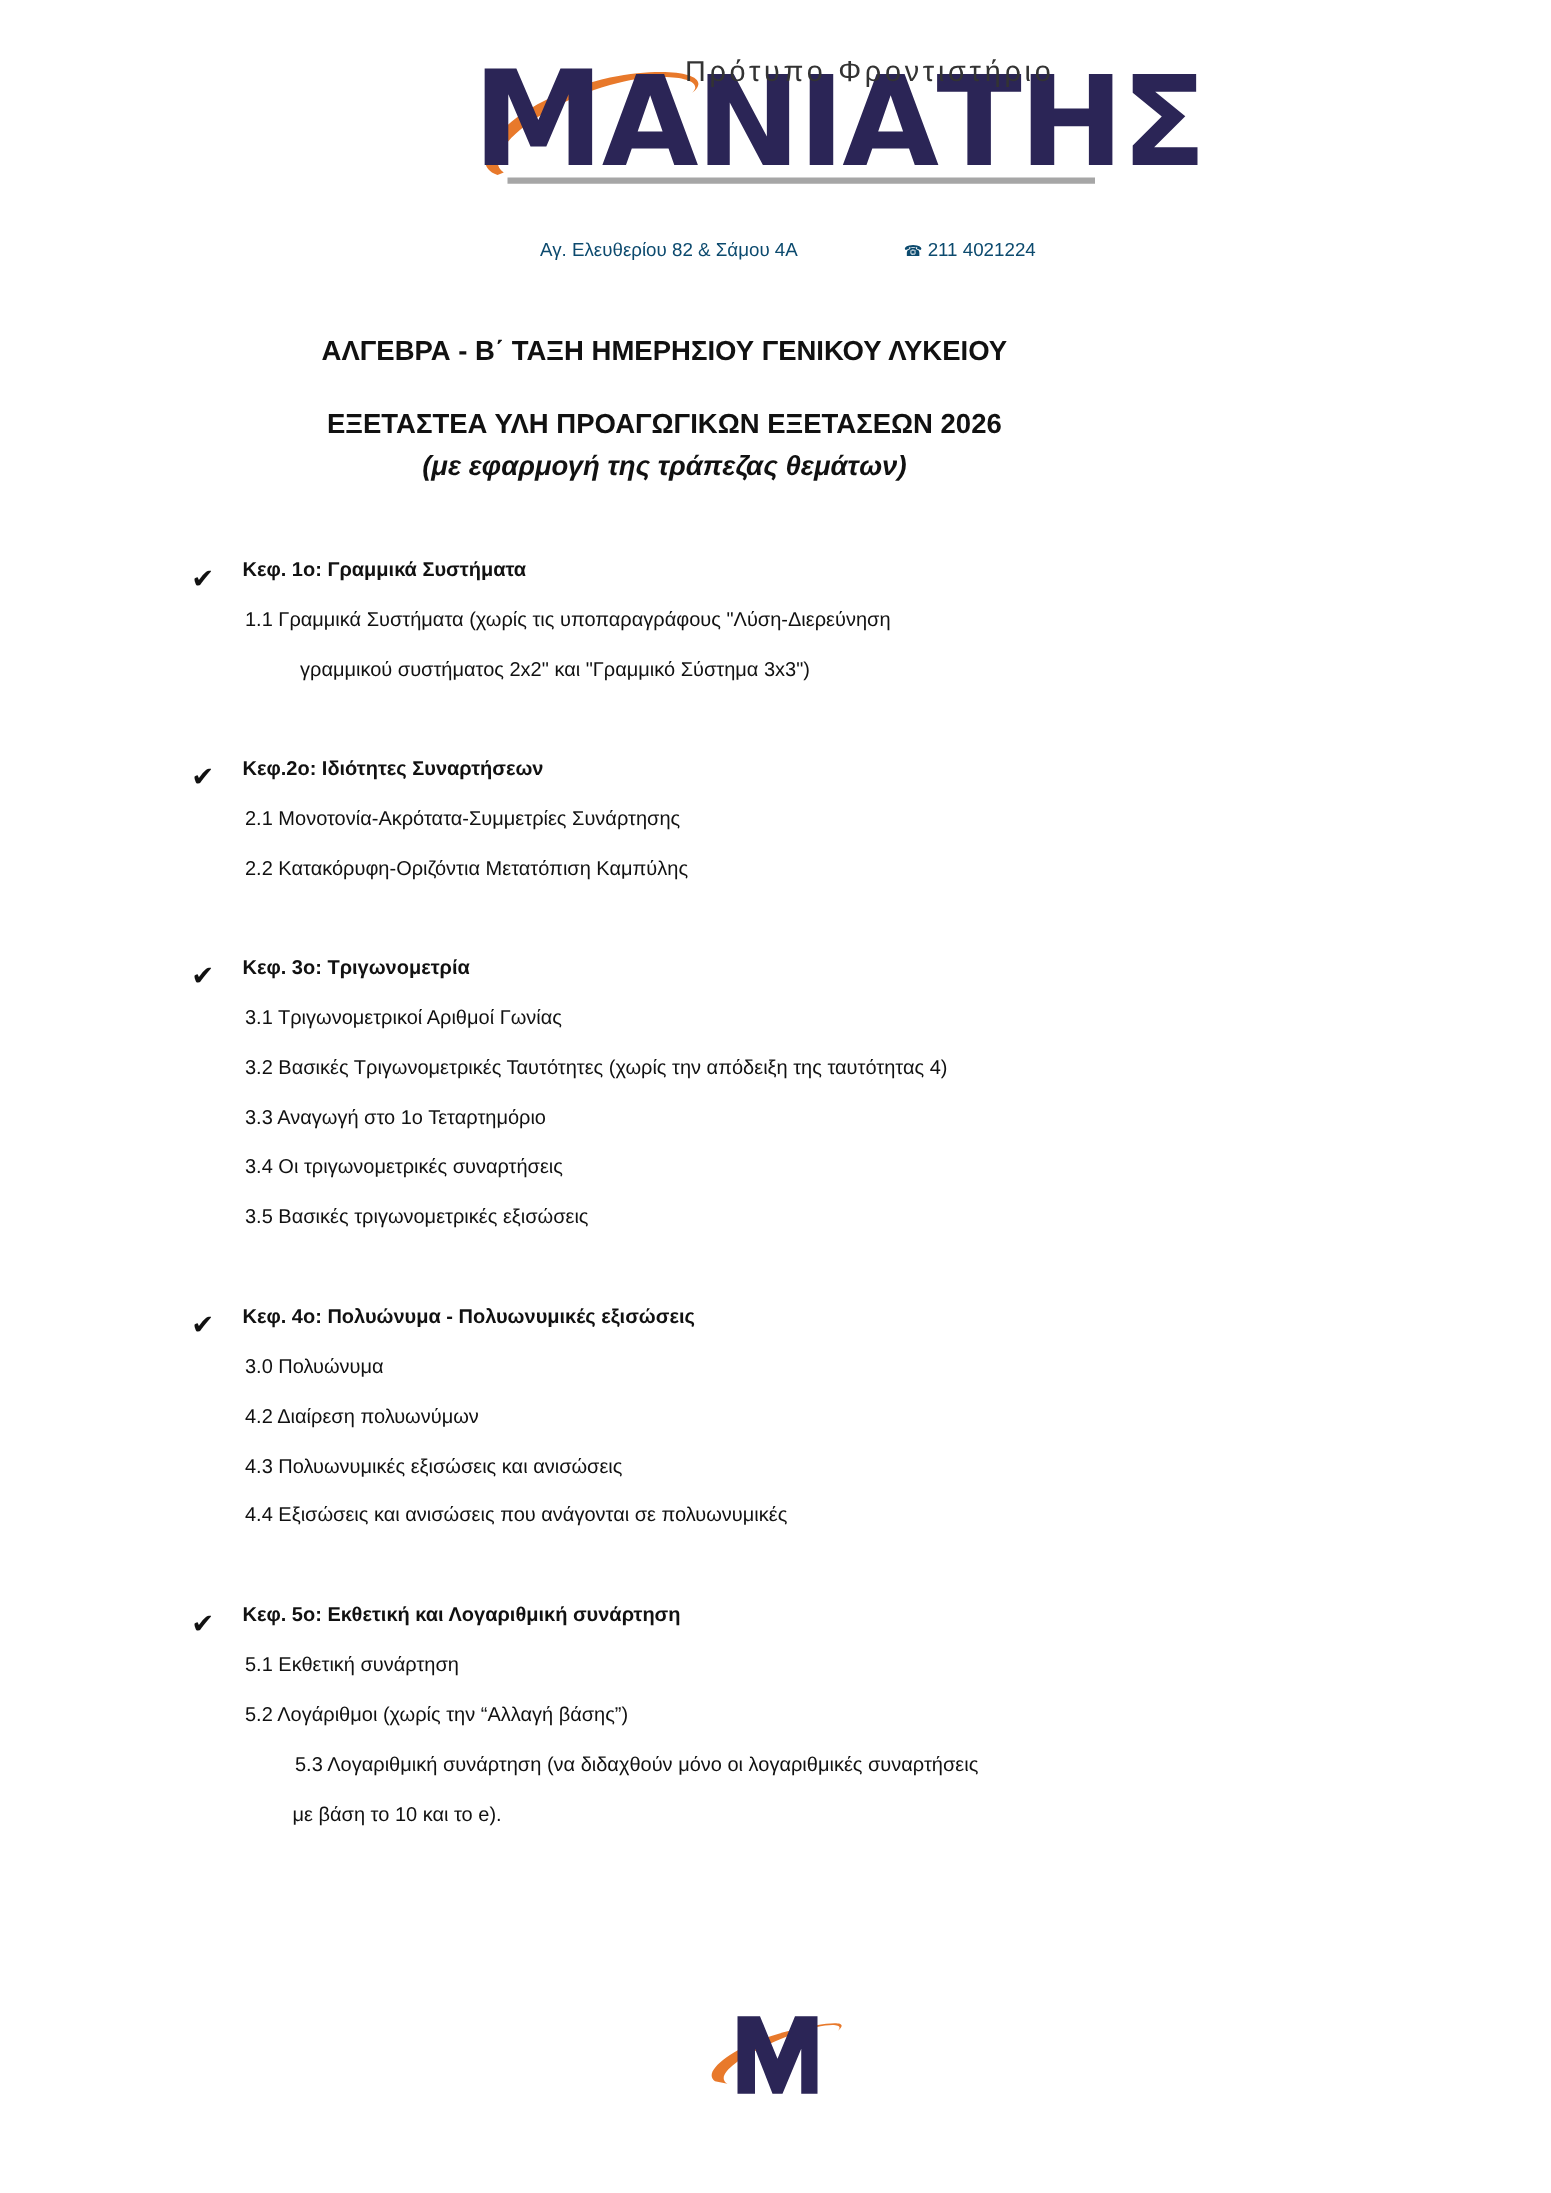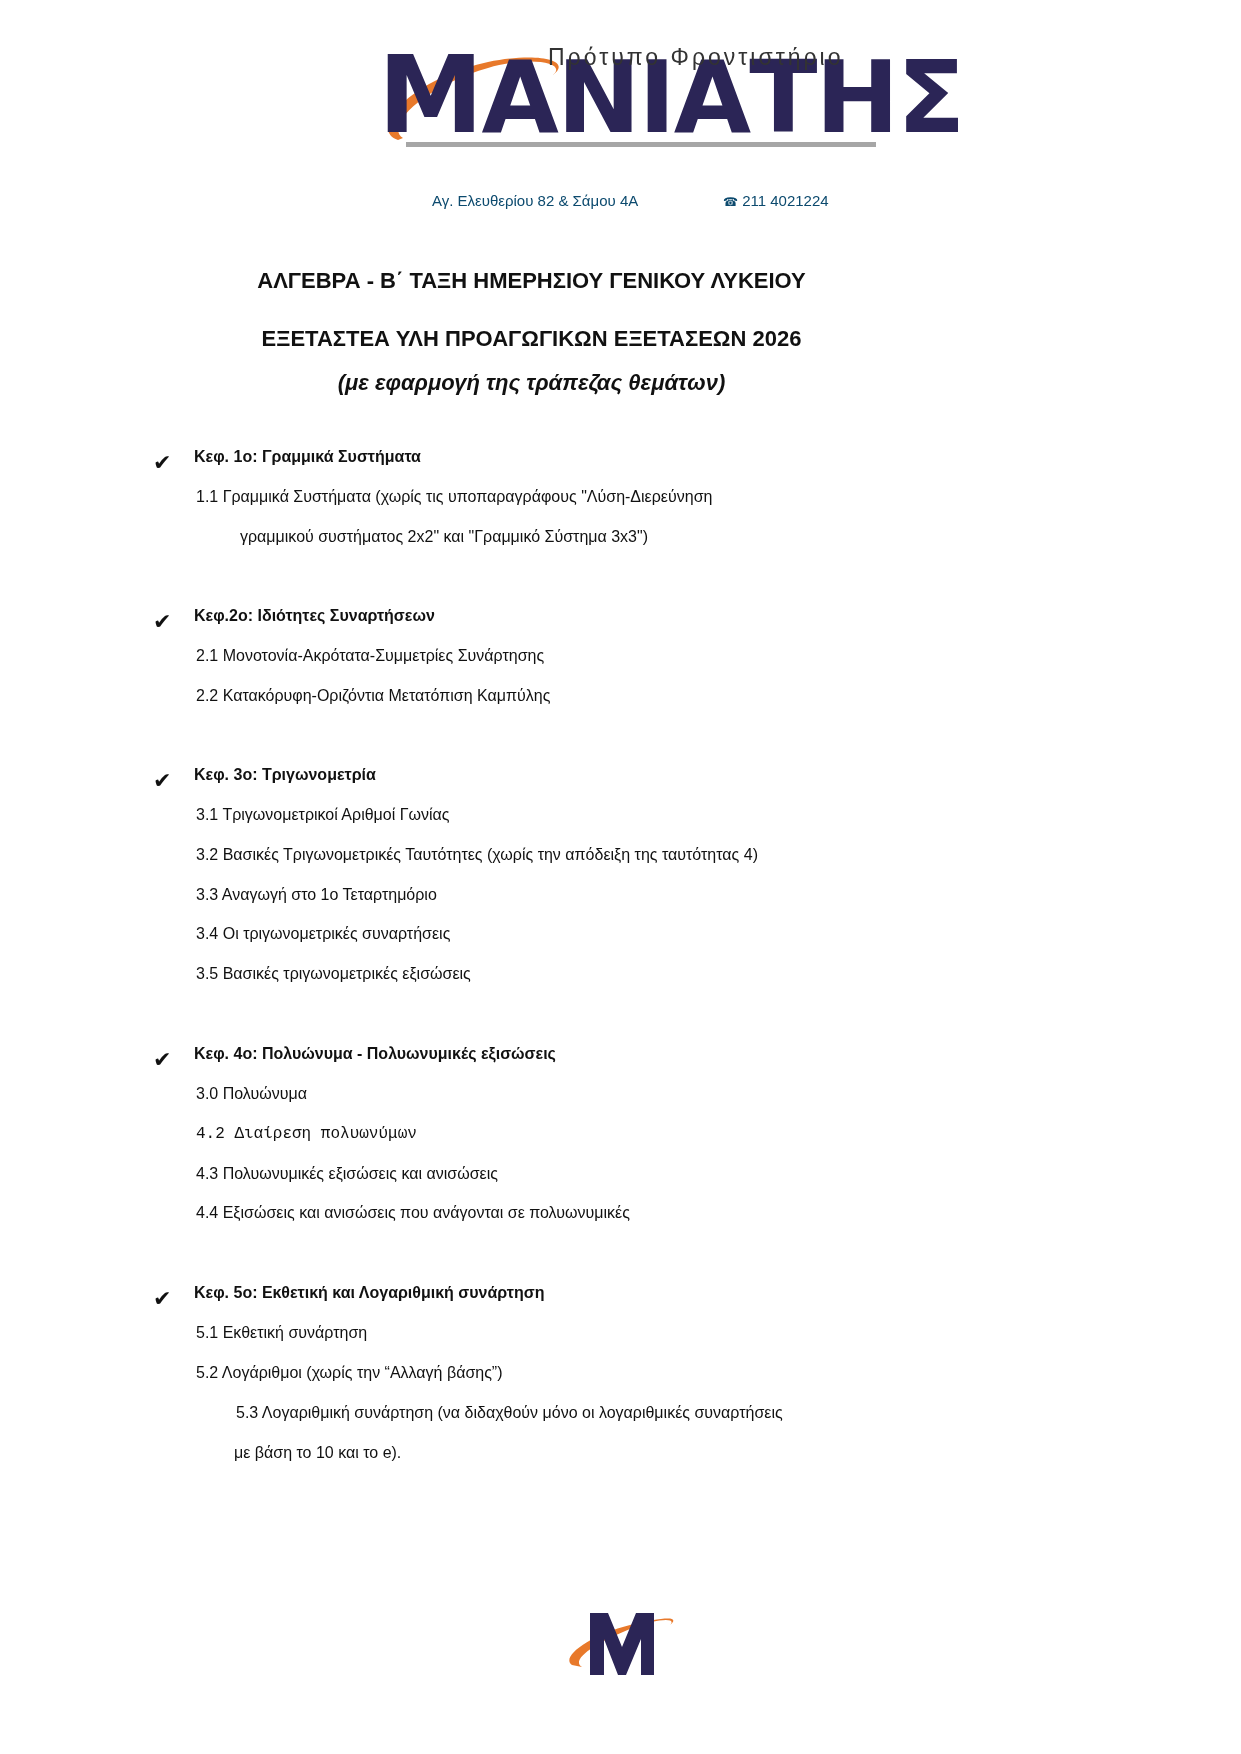--- a/index.html
+++ b/index.html
@@ -34,21 +34,21 @@
 </div>
 
 <div class="contact" style="left:432px;">Αγ. Ελευθερίου 82 &amp; Σάμου 4Α</div>
 <div class="contact" style="left:723px;">
   <span style="font-size:12px;">☎</span>
   <span>211 4021224</span>
 </div>
 
 <div class="title" style="top:268px;">ΑΛΓΕΒΡΑ - Β΄ ΤΑΞΗ ΗΜΕΡΗΣΙΟΥ ΓΕΝΙΚΟΥ ΛΥΚΕΙΟΥ</div>
 <div class="title" style="top:326px;">ΕΞΕΤΑΣΤΕΑ ΥΛΗ  ΠΡΟΑΓΩΓΙΚΩΝ ΕΞΕΤΑΣΕΩΝ 2026</div>
-<div class="title subtitle" style="top:370px;">(με εφαρμογή της τράπεζας θεμάτων)</div>
+<div class="title subtitle" style="top:360px;">(με εφαρμογή της τράπεζας θεμάτων)</div>
 
 <span class="check" style="top:450px;">✔</span>
 <div class="line heading" style="left:194px; top:448px;">Κεφ. 1ο: Γραμμικά Συστήματα</div>
 <div class="line" style="left:196px; top:488px;">1.1 Γραμμικά Συστήματα (χωρίς τις υποπαραγράφους "Λύση-Διερεύνηση</div>
 <div class="line" style="left:240px; top:528px;">γραμμικού συστήματος 2x2" και "Γραμμικό Σύστημα 3x3")</div>
 
 <span class="check" style="top:609px;">✔</span>
 <div class="line heading" style="left:194px; top:607px;">Κεφ.2ο: Ιδιότητες Συναρτήσεων</div>
 <div class="line" style="left:196px; top:647px;">2.1 Μονοτονία-Ακρότατα-Συμμετρίες Συνάρτησης</div>
 <div class="line" style="left:196px; top:687px;">2.2 Κατακόρυφη-Οριζόντια Μετατόπιση Καμπύλης</div>
@@ -57,21 +57,21 @@
 <div class="line heading" style="left:194px; top:766px;">Κεφ. 3ο: Τριγωνομετρία</div>
 <div class="line" style="left:196px; top:806px;">3.1 Τριγωνομετρικοί Αριθμοί Γωνίας</div>
 <div class="line" style="left:196px; top:846px;">3.2 Βασικές Τριγωνομετρικές Ταυτότητες (χωρίς την απόδειξη της ταυτότητας 4)</div>
 <div class="line" style="left:196px; top:886px;">3.3 Αναγωγή στο 1ο Τεταρτημόριο</div>
 <div class="line" style="left:196px; top:925px;">3.4 Οι τριγωνομετρικές συναρτήσεις</div>
 <div class="line" style="left:196px; top:965px;">3.5 Βασικές τριγωνομετρικές εξισώσεις</div>
 
 <span class="check" style="top:1047px;">✔</span>
 <div class="line heading" style="left:194px; top:1045px;">Κεφ. 4ο: Πολυώνυμα - Πολυωνυμικές εξισώσεις</div>
 <div class="line" style="left:196px; top:1085px;">3.0 Πολυώνυμα</div>
-<div class="line" style="left:196px; top:1125px;font-family:Liberation Mono, monospace;">4.2 Διαίρεση πολυωνύμων</div>
+<div class="line" style="left:196px; top:1125px;">4.2 Διαίρεση πολυωνύμων</div>
 <div class="line" style="left:196px; top:1165px;">4.3 Πολυωνυμικές εξισώσεις και ανισώσεις</div>
 <div class="line" style="left:196px; top:1204px;">4.4 Εξισώσεις και ανισώσεις που ανάγονται σε πολυωνυμικές</div>
 
 <span class="check" style="top:1286px;">✔</span>
 <div class="line heading" style="left:194px; top:1284px;">Κεφ. 5ο: Εκθετική και Λογαριθμική συνάρτηση</div>
 <div class="line" style="left:196px; top:1324px;">5.1 Εκθετική συνάρτηση</div>
 <div class="line" style="left:196px; top:1364px;">5.2 Λογάριθμοι (χωρίς την “Αλλαγή βάσης”)</div>
 <div class="line" style="left:196px; top:1404px;margin-left:40px;">5.3 Λογαριθμική συνάρτηση (να διδαχθούν μόνο οι λογαριθμικές συναρτήσεις</div>
 <div class="line" style="left:234px; top:1444px;">με βάση το 10 και το e).</div>
 

